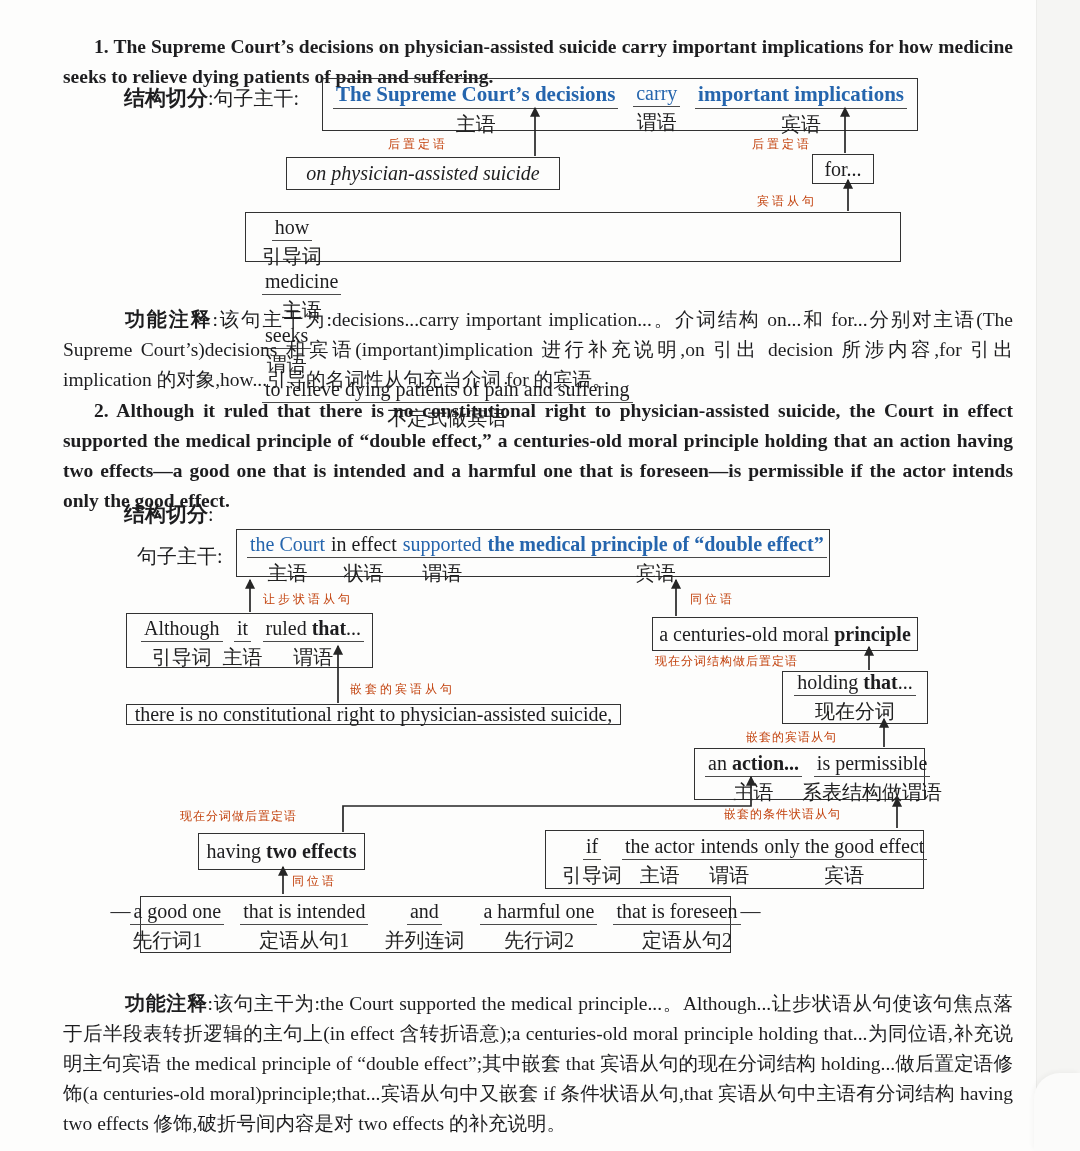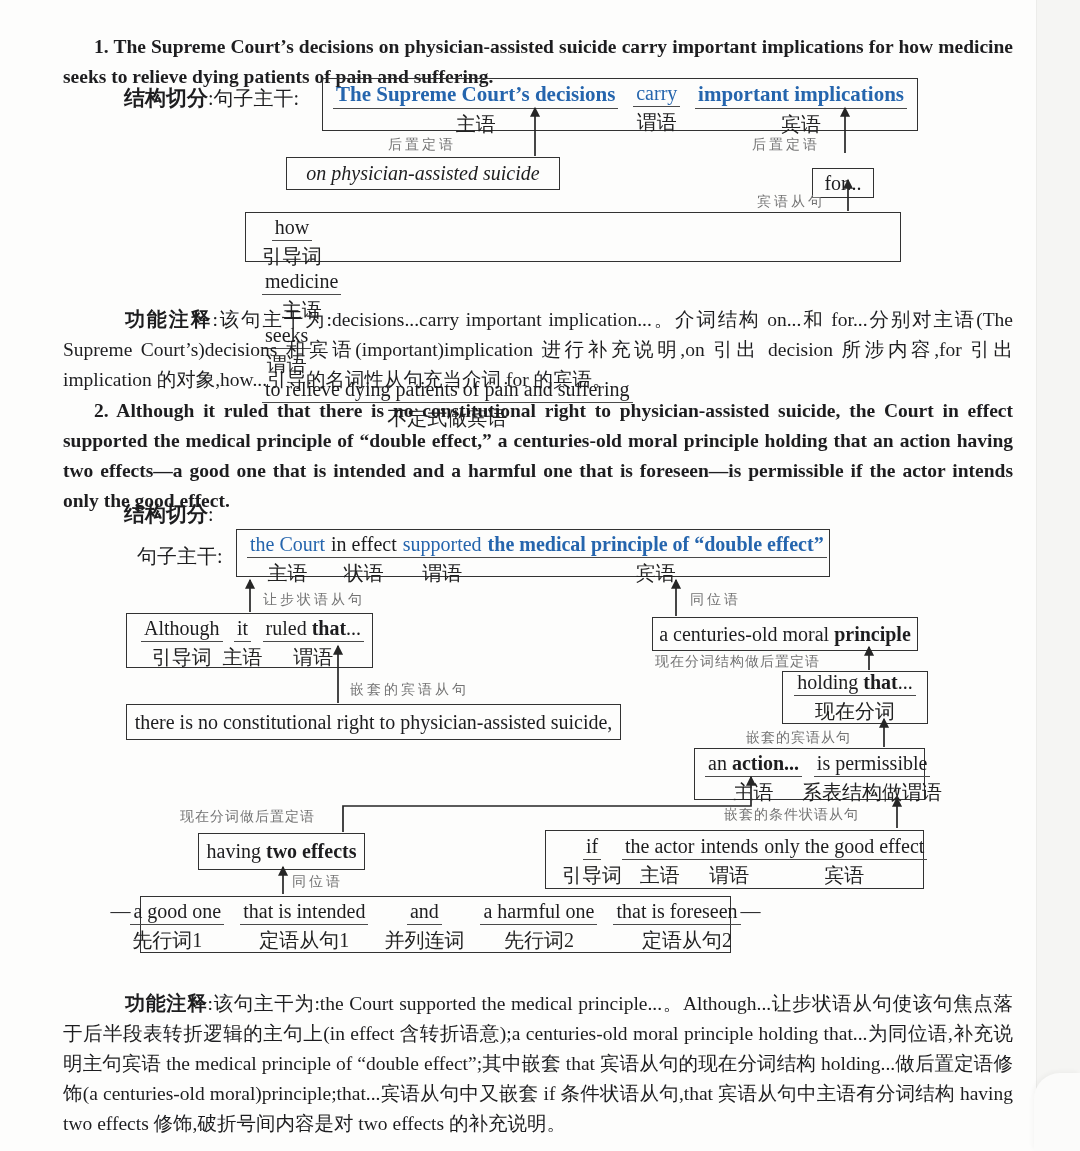--- a/index.html
+++ b/index.html
@@ -29,21 +29,21 @@
   .wrow{display:flex;align-items:baseline;}
   .w{border-bottom:1.7px solid #4a4a4a;padding:0 3px 1px;white-space:nowrap;font-size:20px;}
   .pre,.suf{font-size:20px;white-space:pre;}
   .lab{font-size:20px;padding-top:2px;white-space:nowrap;color:#222;}
 
   .blue{color:#2565ad;}
   .bold{font-weight:bold;}
   .big{font-size:21px;}
 
   
-  .cn{position:absolute;font-size:14px;letter-spacing:3px;white-space:nowrap;color:#737373;}
+  .cn{position:absolute;font-size:12px;letter-spacing:3px;white-space:nowrap;color:#c2410c;}
 
   svg.arrows{position:absolute;left:0;top:0;pointer-events:none;}
 </style>
 </head>
 <body>
 
 <div id="page">
   <div class="edge-strip"></div>
   <div class="corner-art"></div>
 
@@ -67,21 +67,21 @@
       <span class="lab">宾语</span>
     </div>
   </div>
 
   <div class="cn" style="left:388px;top:136px;">后置定语</div>
   <div class="cn" style="left:752px;top:136px;">后置定语</div>
 
   <div class="box center" style="left:286px;top:157px;width:274px;height:33px;font-style:italic;">
     <span class="plain">on physician-assisted suicide</span>
   </div>
-  <div class="box center" style="left:812px;top:168px;width:62px;height:30px;align-items:center;">
+  <div class="box center" style="left:812px;top:154px;width:62px;height:30px;align-items:center;">
     <span class="plain">for...</span>
   </div>
 
   <div class="cn" style="left:757px;top:193px;">宾语从句</div>
 
   <div class="box" style="left:245px;top:212px;width:656px;height:50px;padding:3px 16px 2px;flex-direction:column;">
     <div class="unit">
       <span class="w">how</span>
       <span class="lab">引导词</span>
     </div>
@@ -154,21 +154,21 @@
 
   <div class="box center" style="left:782px;top:671px;width:146px;height:53px;padding:2px 4px;">
     <div class="unit">
       <span class="w"><span>holding </span><span class="bold">that</span><span>...</span></span>
       <span class="lab">现在分词</span>
     </div>
   </div>
 
   <div class="cn" style="left:350px;top:681px;">嵌套的宾语从句</div>
 
-  <div class="box center" style="left:126px;top:704px;width:495px;height:36px;">
+  <div class="box center" style="left:126px;top:704px;width:495px;height:21px;">
     <span class="plain">there is no constitutional right to physician-assisted suicide,</span>
   </div>
 
   <div class="cn" style="left:746px;top:729px;letter-spacing:1px;">嵌套的宾语从句</div>
 
   <div class="box" style="left:694px;top:748px;width:231px;height:52px;padding:3px 10px 8px;">
     <div class="unit">
       <span class="w"><span>an </span><span class="bold">action...</span></span>
       <span class="lab">主语</span>
     </div>

